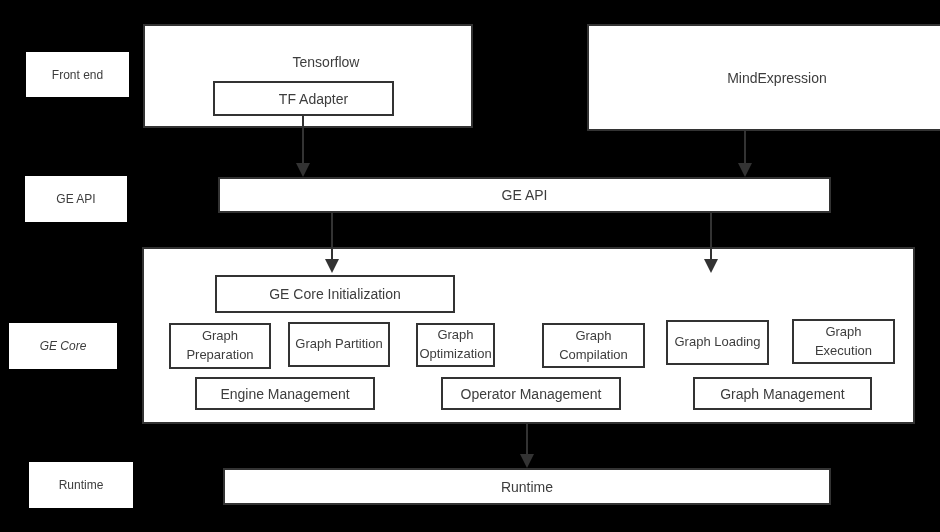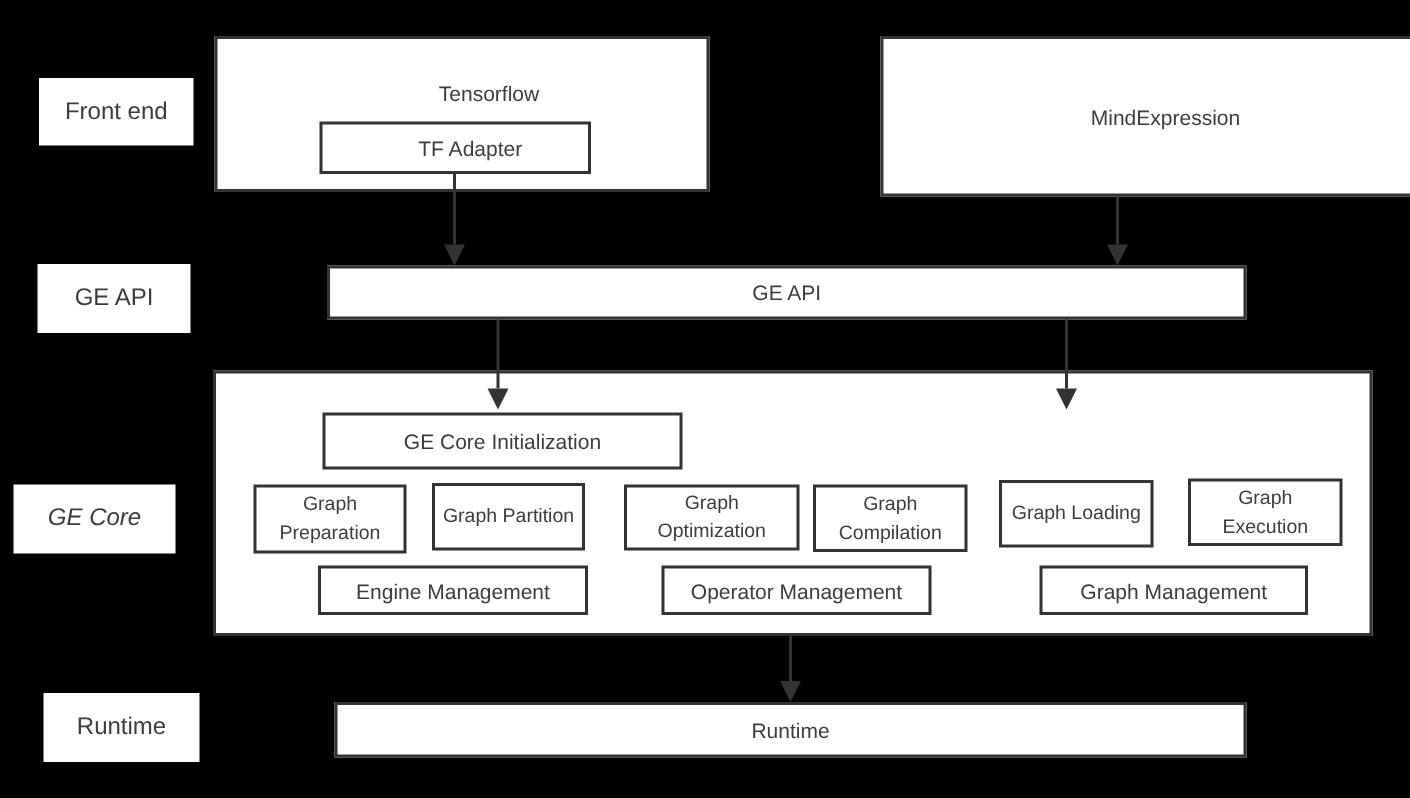--- a/index.html
+++ b/index.html
@@ -29,21 +29,21 @@
   }
   .row-label {
     position: absolute;
     box-sizing: border-box;
     background: var(--box-fill, #fff);
     border: none;
     display: flex;
     align-items: center;
     justify-content: center;
     text-align: center;
-    font-size: 16px;
+    font-size: 12px;
   }
   .small {
     font-size: 13px;
     line-height: 1.45;
     padding: 0 4px;
   }
   .container-title {
     position: absolute;
     left: 0;
     right: 0;
@@ -89,26 +89,26 @@
   <div class="box" style="left:587px; top:24px; width:380px; height:107px;">MindExpression</div>
 
   <div class="box" style="left:218px; top:177px; width:613px; height:36px;">GE API</div>
 
   <div class="box" style="left:142px; top:247px; width:773px; height:177px;">
 
     <div class="box" style="left:71px; top:26px; width:240px; height:38px;">GE Core Initialization</div>
 
     <div class="box small" style="left:25px; top:74px; width:102px; height:46px;">Graph Preparation</div>
     <div class="box small" style="left:144px; top:73px; width:102px; height:45px;">Graph Partition</div>
-    <div class="box small" style="left:272px; top:74px; width:117px; height:44px;">Graph Optimization</div>
+    <div class="box small" style="left:272px; top:74px; width:79px; height:44px;">Graph Optimization</div>
     <div class="box small" style="left:398px; top:74px; width:103px; height:45px;">Graph Compilation</div>
     <div class="box small" style="left:522px; top:71px; width:103px; height:45px;">Graph Loading</div>
     <div class="box small" style="left:648px; top:70px; width:103px; height:45px;">Graph Execution</div>
 
-    <div class="box" style="left:68px; top:128px; width:180px; height:33px;">Engine Management</div>
+    <div class="box" style="left:51px; top:128px; width:180px; height:33px;">Engine Management</div>
     <div class="box" style="left:297px; top:128px; width:180px; height:33px;">Operator Management</div>
     <div class="box" style="left:549px; top:128px; width:179px; height:33px;">Graph Management</div>
   </div>
 
   <div class="box" style="left:223px; top:468px; width:608px; height:37px;">Runtime</div>
 
   <div class="arrow" style="left:296px; top:114px; height:63px;">
     <div class="shaft"></div>
     <div class="head"></div>
   </div>

